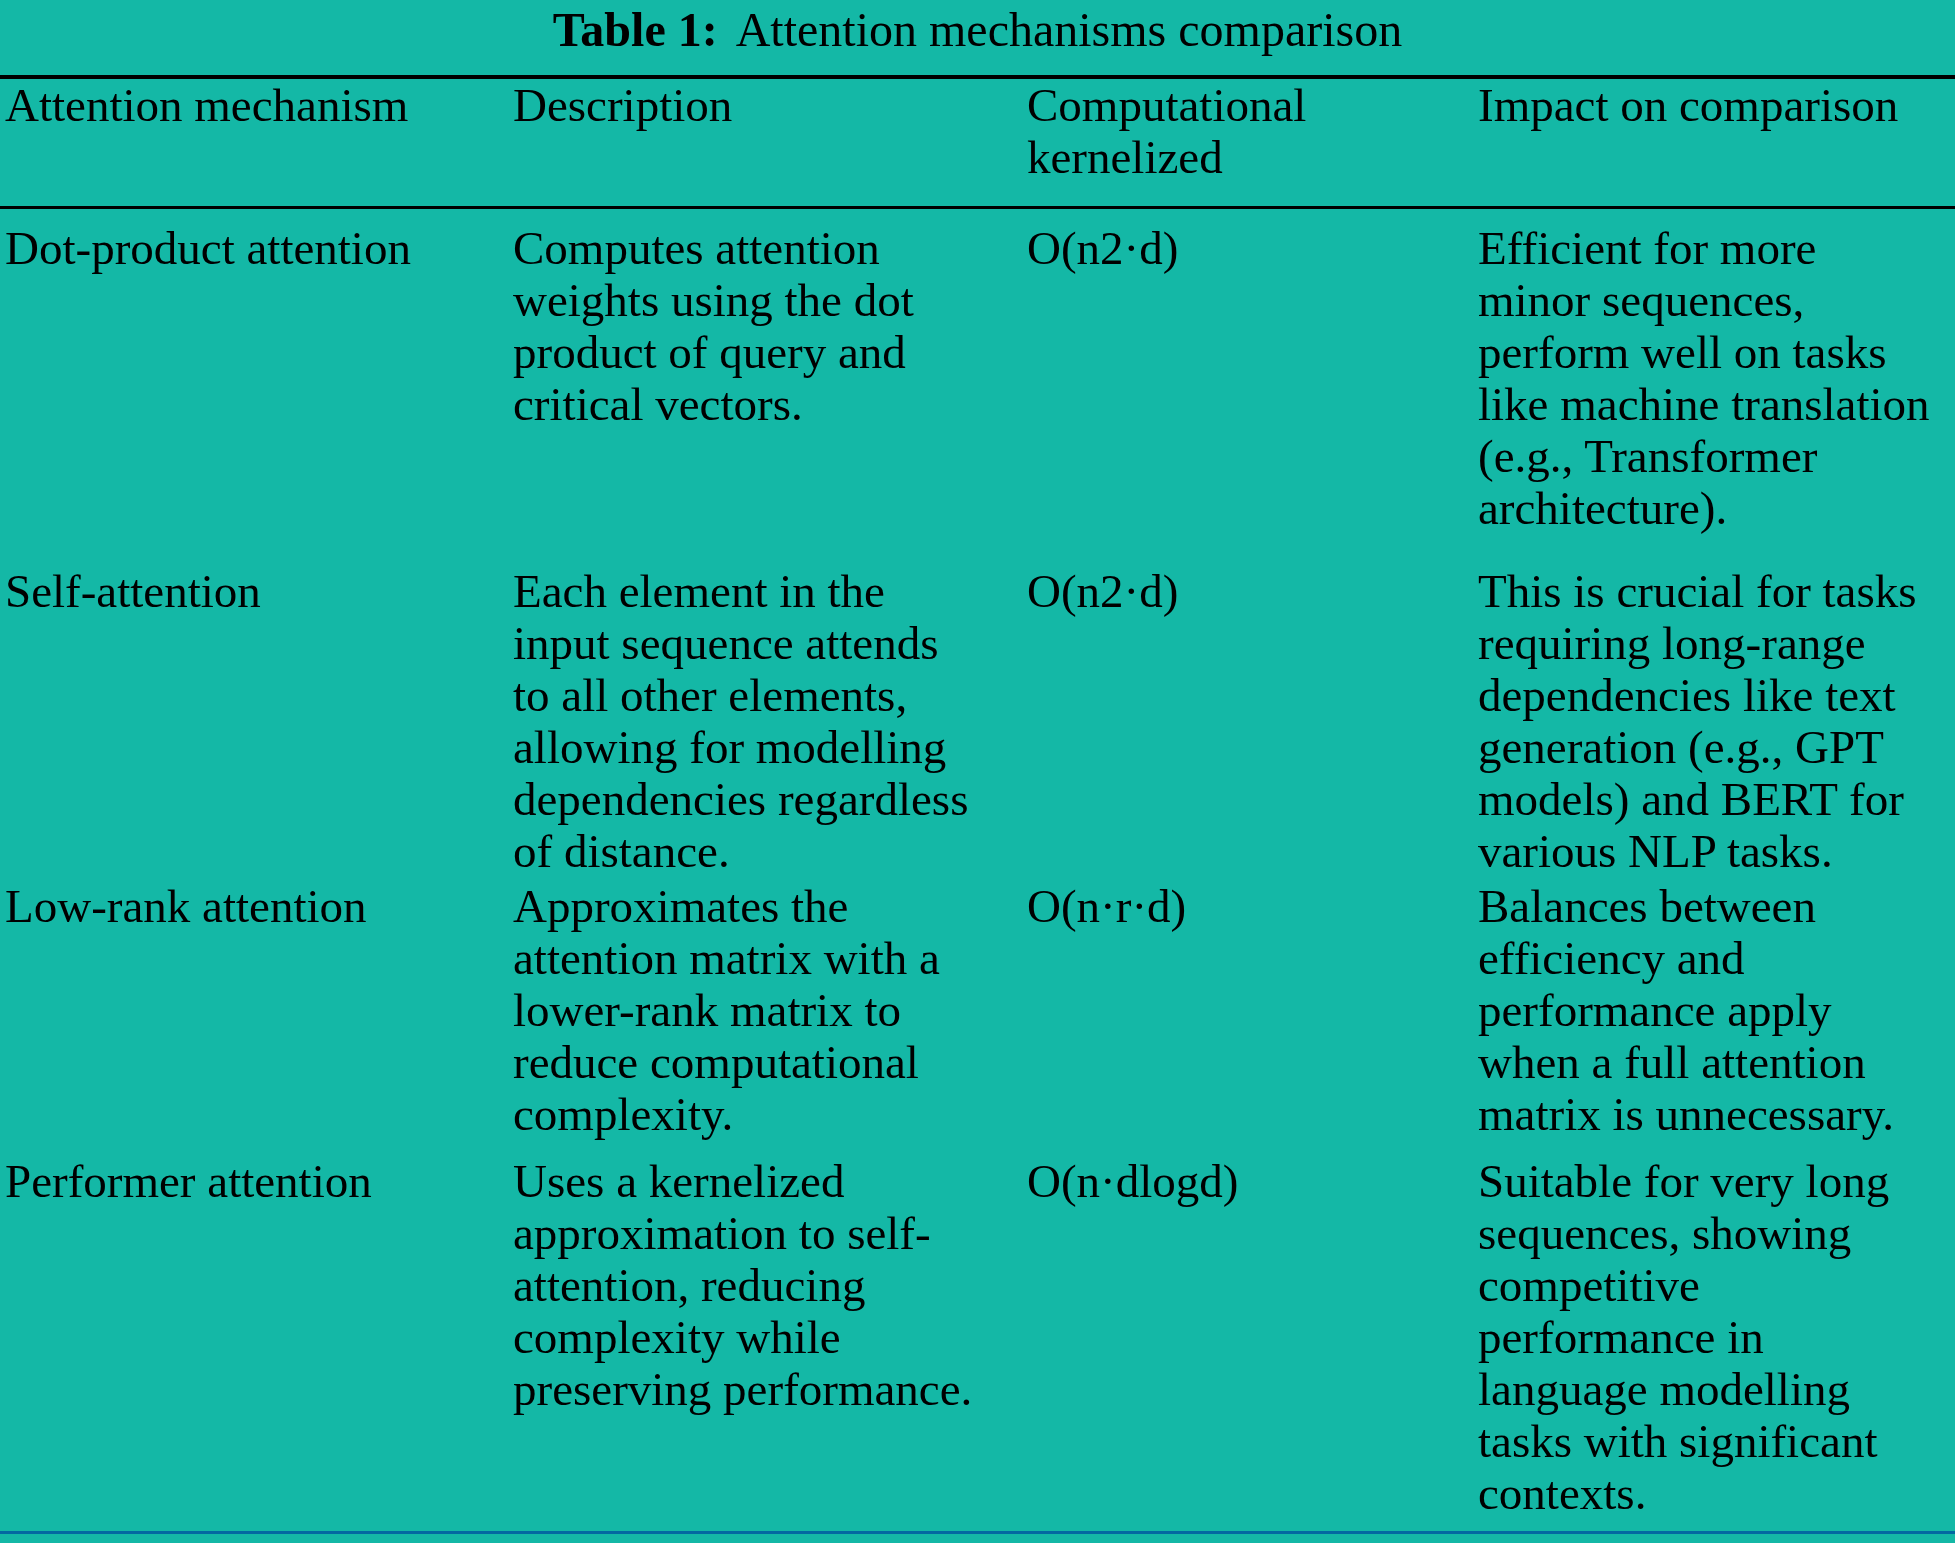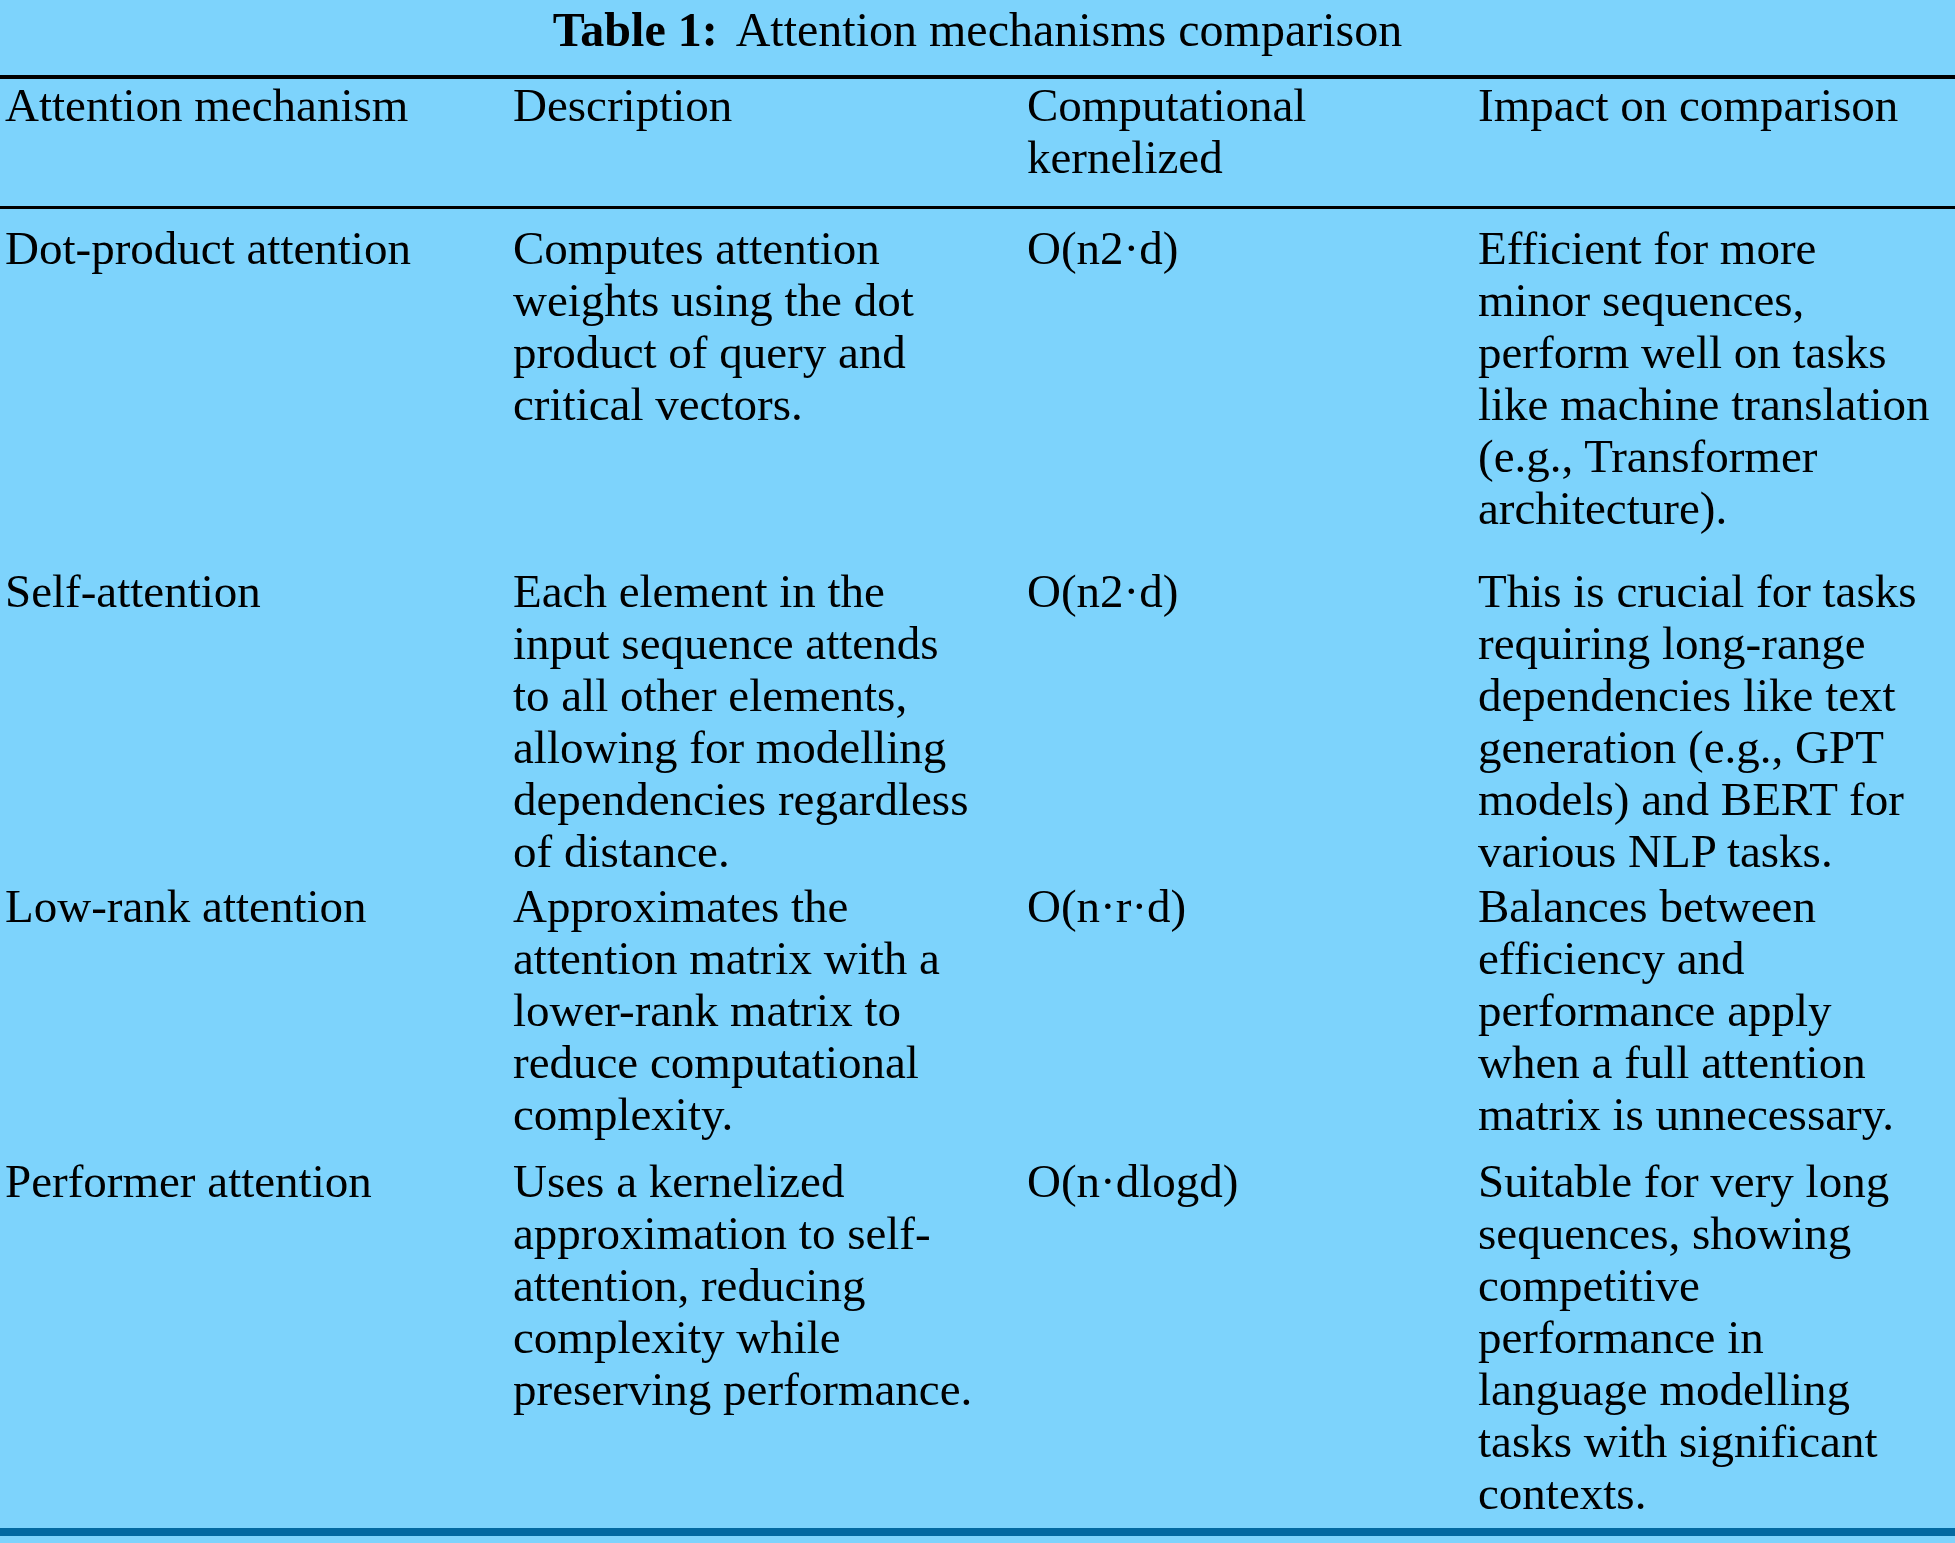--- a/index.html
+++ b/index.html
@@ -4,21 +4,21 @@
 <style>
   html, body {
     margin: 0;
     padding: 0;
     background: #ffffff;
   }
   .page {
     position: relative;
     width: 1955px;
     height: 1543px;
-    background: #7dd3fc;
+    background: #14b8a6;
     color: #000000;
     font-family: "Liberation Serif", "DejaVu Serif", serif;
     overflow: hidden;
   }
   .caption {
     position: absolute;
     top: 2px;
     left: 0;
     width: 1955px;
     text-align: center;
@@ -31,21 +31,21 @@
     margin-right: 18px;
   }
   table.cmp {
     position: absolute;
     top: 75px;
     left: 0;
     width: 1955px;
     table-layout: fixed;
     border-collapse: collapse;
     border-top: 4px solid #000000;
-    border-bottom: 8px solid #0369a1;
+    border-bottom: 3px solid #0369a1;
     font-size: 47px;
     line-height: 52px;
   }
   table.cmp th, table.cmp td {
     vertical-align: top;
     text-align: left;
     font-weight: 400;
     padding: 0;
   }
   thead tr { height: 130px; }

